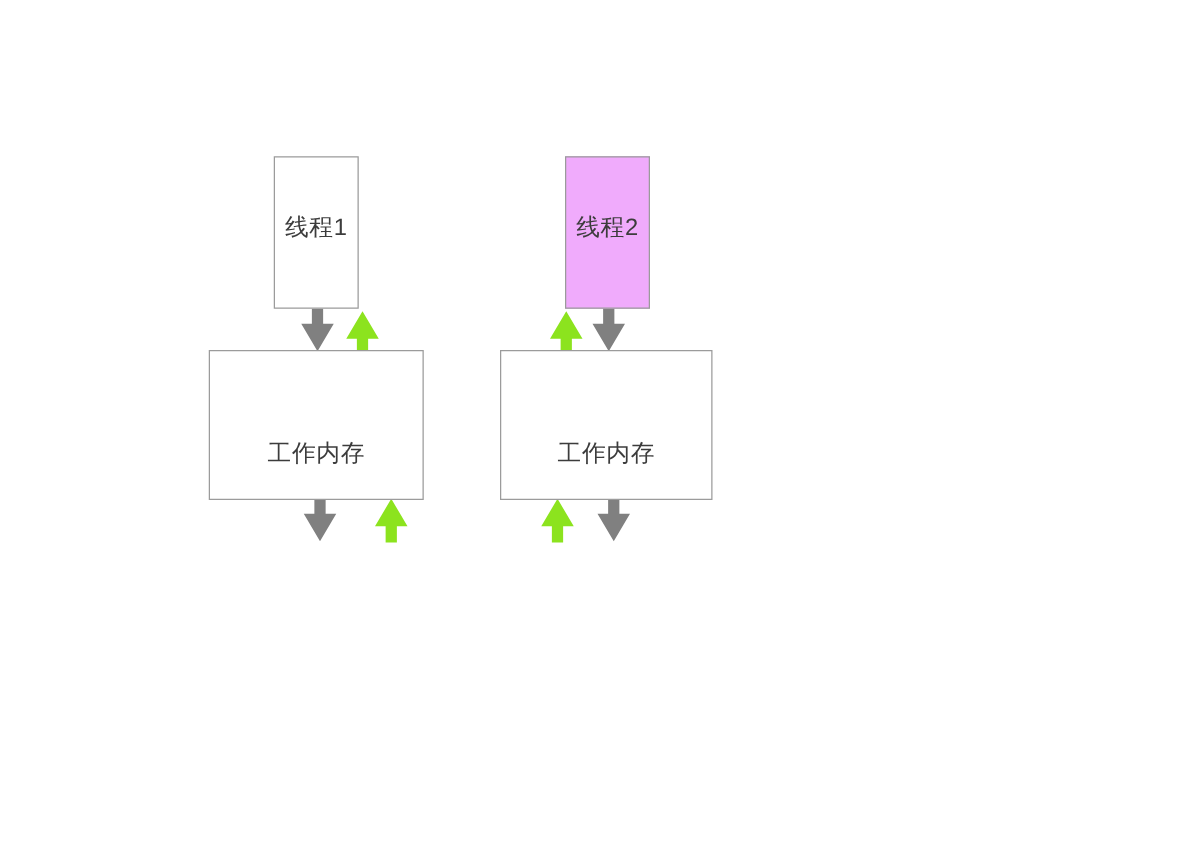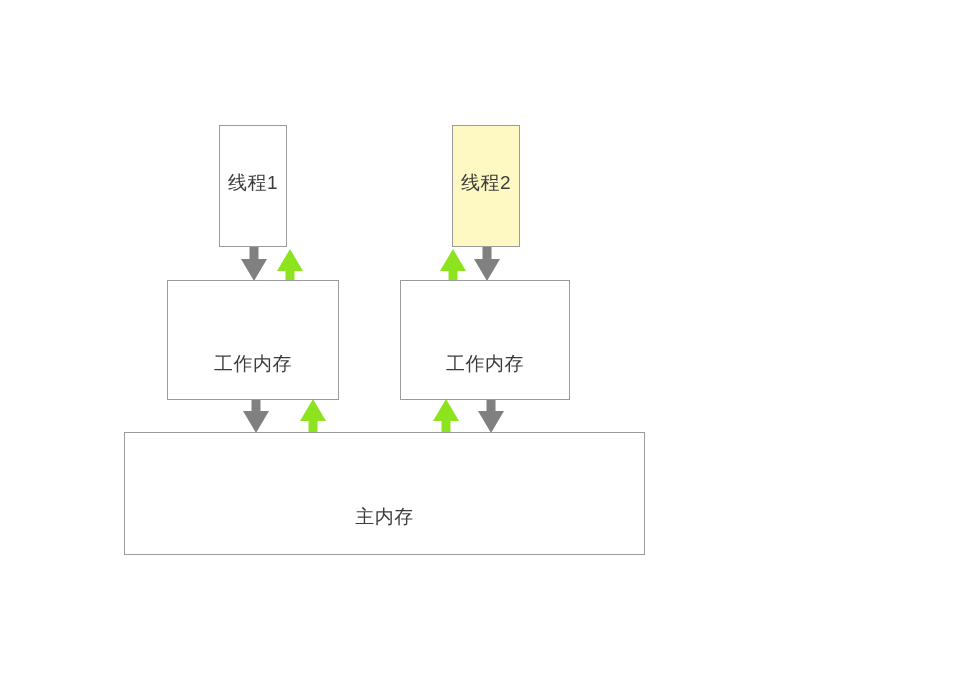--- a/index.html
+++ b/index.html
@@ -63,29 +63,26 @@
       <polygon points="251.5,397 260.5,397 260.5,411 269,411 256,433 243,411 251.5,411" fill="#808080"></polygon>
       <polygon points="313,399 326,421 317.5,421 317.5,434 308.5,434 308.5,421 300,421" fill="#8ce31e"></polygon>
       <polygon points="486.5,397 495.5,397 495.5,411 504,411 491,433 478,411 486.5,411" fill="#808080"></polygon>
       <polygon points="446,399 459,421 450.5,421 450.5,434 441.5,434 441.5,421 433,421" fill="#8ce31e"></polygon>
     </svg>
 
   <div class="node thread-box" id="node-thread1" style="left: 219px; top: 125px; width: 68px; height: 122px; border-color: rgb(155, 155, 155); background: rgb(255, 255, 255);">
     <span class="node-label">线程1</span>
   </div>
 
-  <div class="node thread-box" id="node-thread2" style="left: 452px; top: 125px; width: 68px; height: 122px; border-color: rgb(155, 155, 155); background: #fef9c3;">
+  <div class="node thread-box" id="node-thread2" style="left: 452px; top: 125px; width: 68px; height: 122px; border-color: rgb(155, 155, 155); background: #f0abfc;">
     <span class="node-label">线程2</span>
   </div>
 
   <div class="node" id="node-working-memory-1" style="left: 167px; top: 280px; width: 172px; height: 120px; border-color: rgb(155, 155, 155); background: rgb(255, 255, 255);">
     <span class="node-label">工作内存</span>
   </div>
 
   <div class="node" id="node-working-memory-2" style="left: 400px; top: 280px; width: 170px; height: 120px; border-color: rgb(155, 155, 155); background: rgb(255, 255, 255);">
     <span class="node-label">工作内存</span>
   </div>
 
-  <div class="node" id="node-main-memory" style="left: 124px; top: 432px; width: 521px; height: 123px; border-color: rgb(155, 155, 155); background: rgb(255, 255, 255);">
-    <span class="node-label">主内存</span>
-  </div>
 
 </div>
 
 </body></html>

